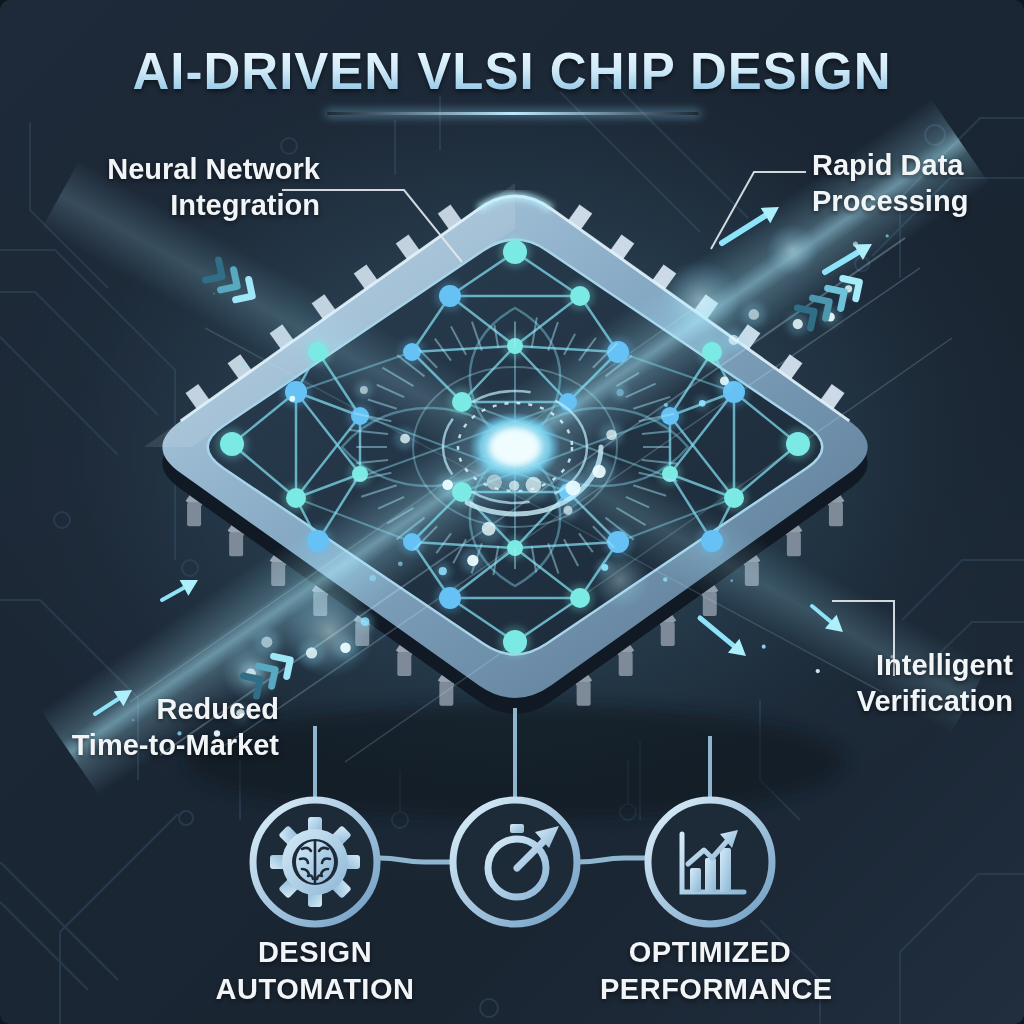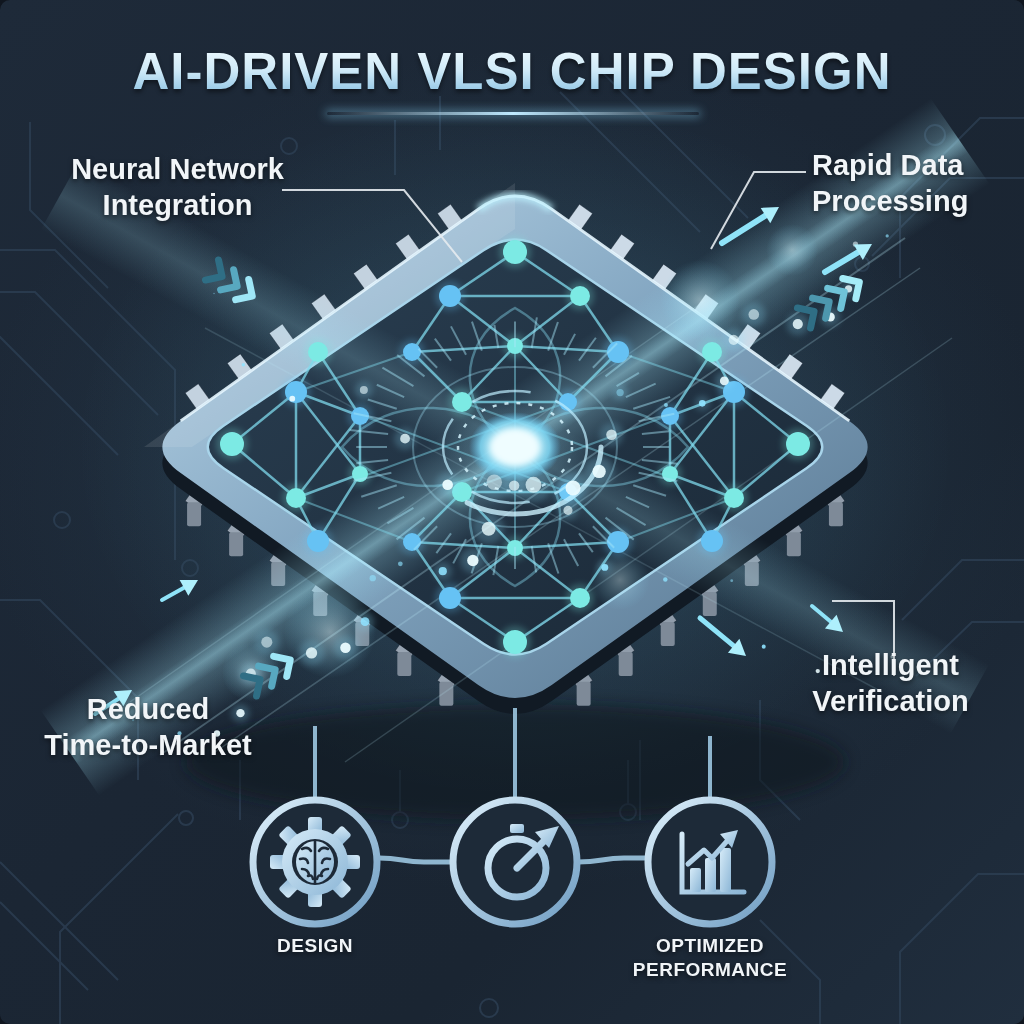--- a/index.html
+++ b/index.html
@@ -6,34 +6,34 @@
   #stage{
     position:relative;width:1024px;height:1024px;overflow:hidden;
     font-family:"Liberation Sans","DejaVu Sans",sans-serif;
     background:
       radial-gradient(900px 700px at 50% 46%, #243748 0%, rgba(36,55,72,0) 60%),
       linear-gradient(135deg,#1e2a39 0%,#1b2634 45%,#1a2532 70%,#202e3e 100%);
     border-radius: 10px;
   }
   .label{position:absolute;color:#f1f5f8;text-shadow:0 2px 5px rgba(0,0,0,.55);line-height:1.24;}
   .callout{font-size:29px;font-weight:600;}
-  .center{text-align:center;}
+  .center{text-align:right;}
   #title{
     position:absolute;top:42px;left:0;width:100%;text-align:center;
     font-size:51px;font-weight:bold;letter-spacing:1px;
     background:linear-gradient(180deg,#f4fcff 0%,#cfeaf8 48%,#7db9de 100%);
     -webkit-background-clip:text;background-clip:text;color:transparent;
     filter:drop-shadow(0 3px 2px rgba(0,0,0,.45));
   }
   #title-underline{
     position:absolute;left:327px;top:112px;width:372px;height:3px;border-radius:2px;
     background:linear-gradient(90deg,rgba(130,200,235,0) 0%,#bfeaff 50%,rgba(130,200,235,0) 100%);
     box-shadow:0 0 10px 2px rgba(140,220,255,.45);
   }
-  .feature-label{font-size:19px;font-weight:bold;letter-spacing:.5px;line-height:1.28;text-align:center;}
+  .feature-label{font-size:29px;font-weight:bold;letter-spacing:.5px;line-height:1.28;text-align:center;}
   svg{position:absolute;left:0;top:0;}
 </style>
 </head>
 <body>
 
 <div id="stage">
 
   <svg id="art" width="1024" height="1024" viewBox="0 0 1024 1024">
     <defs>
       <linearGradient id="chipBody" x1="0" y1="0" x2="1" y2="1">
@@ -565,18 +565,19 @@
     <div>Time-to-Market</div>
   </div>
 
   <div class="label callout center" style="left:768px;top:648px;width:245px;">
     <div>Intelligent</div>
     <div>Verification</div>
   </div>
 
   <div class="label feature-label" style="left:205px;top:934px;width:220px;">
     <div>DESIGN</div>
+    <div>AUTOMATION</div>
   </div>
   <div class="label feature-label" style="left:600px;top:934px;width:220px;">
     <div>OPTIMIZED</div>
     <div>PERFORMANCE</div>
   </div>
 </div>
 
 </body></html>

